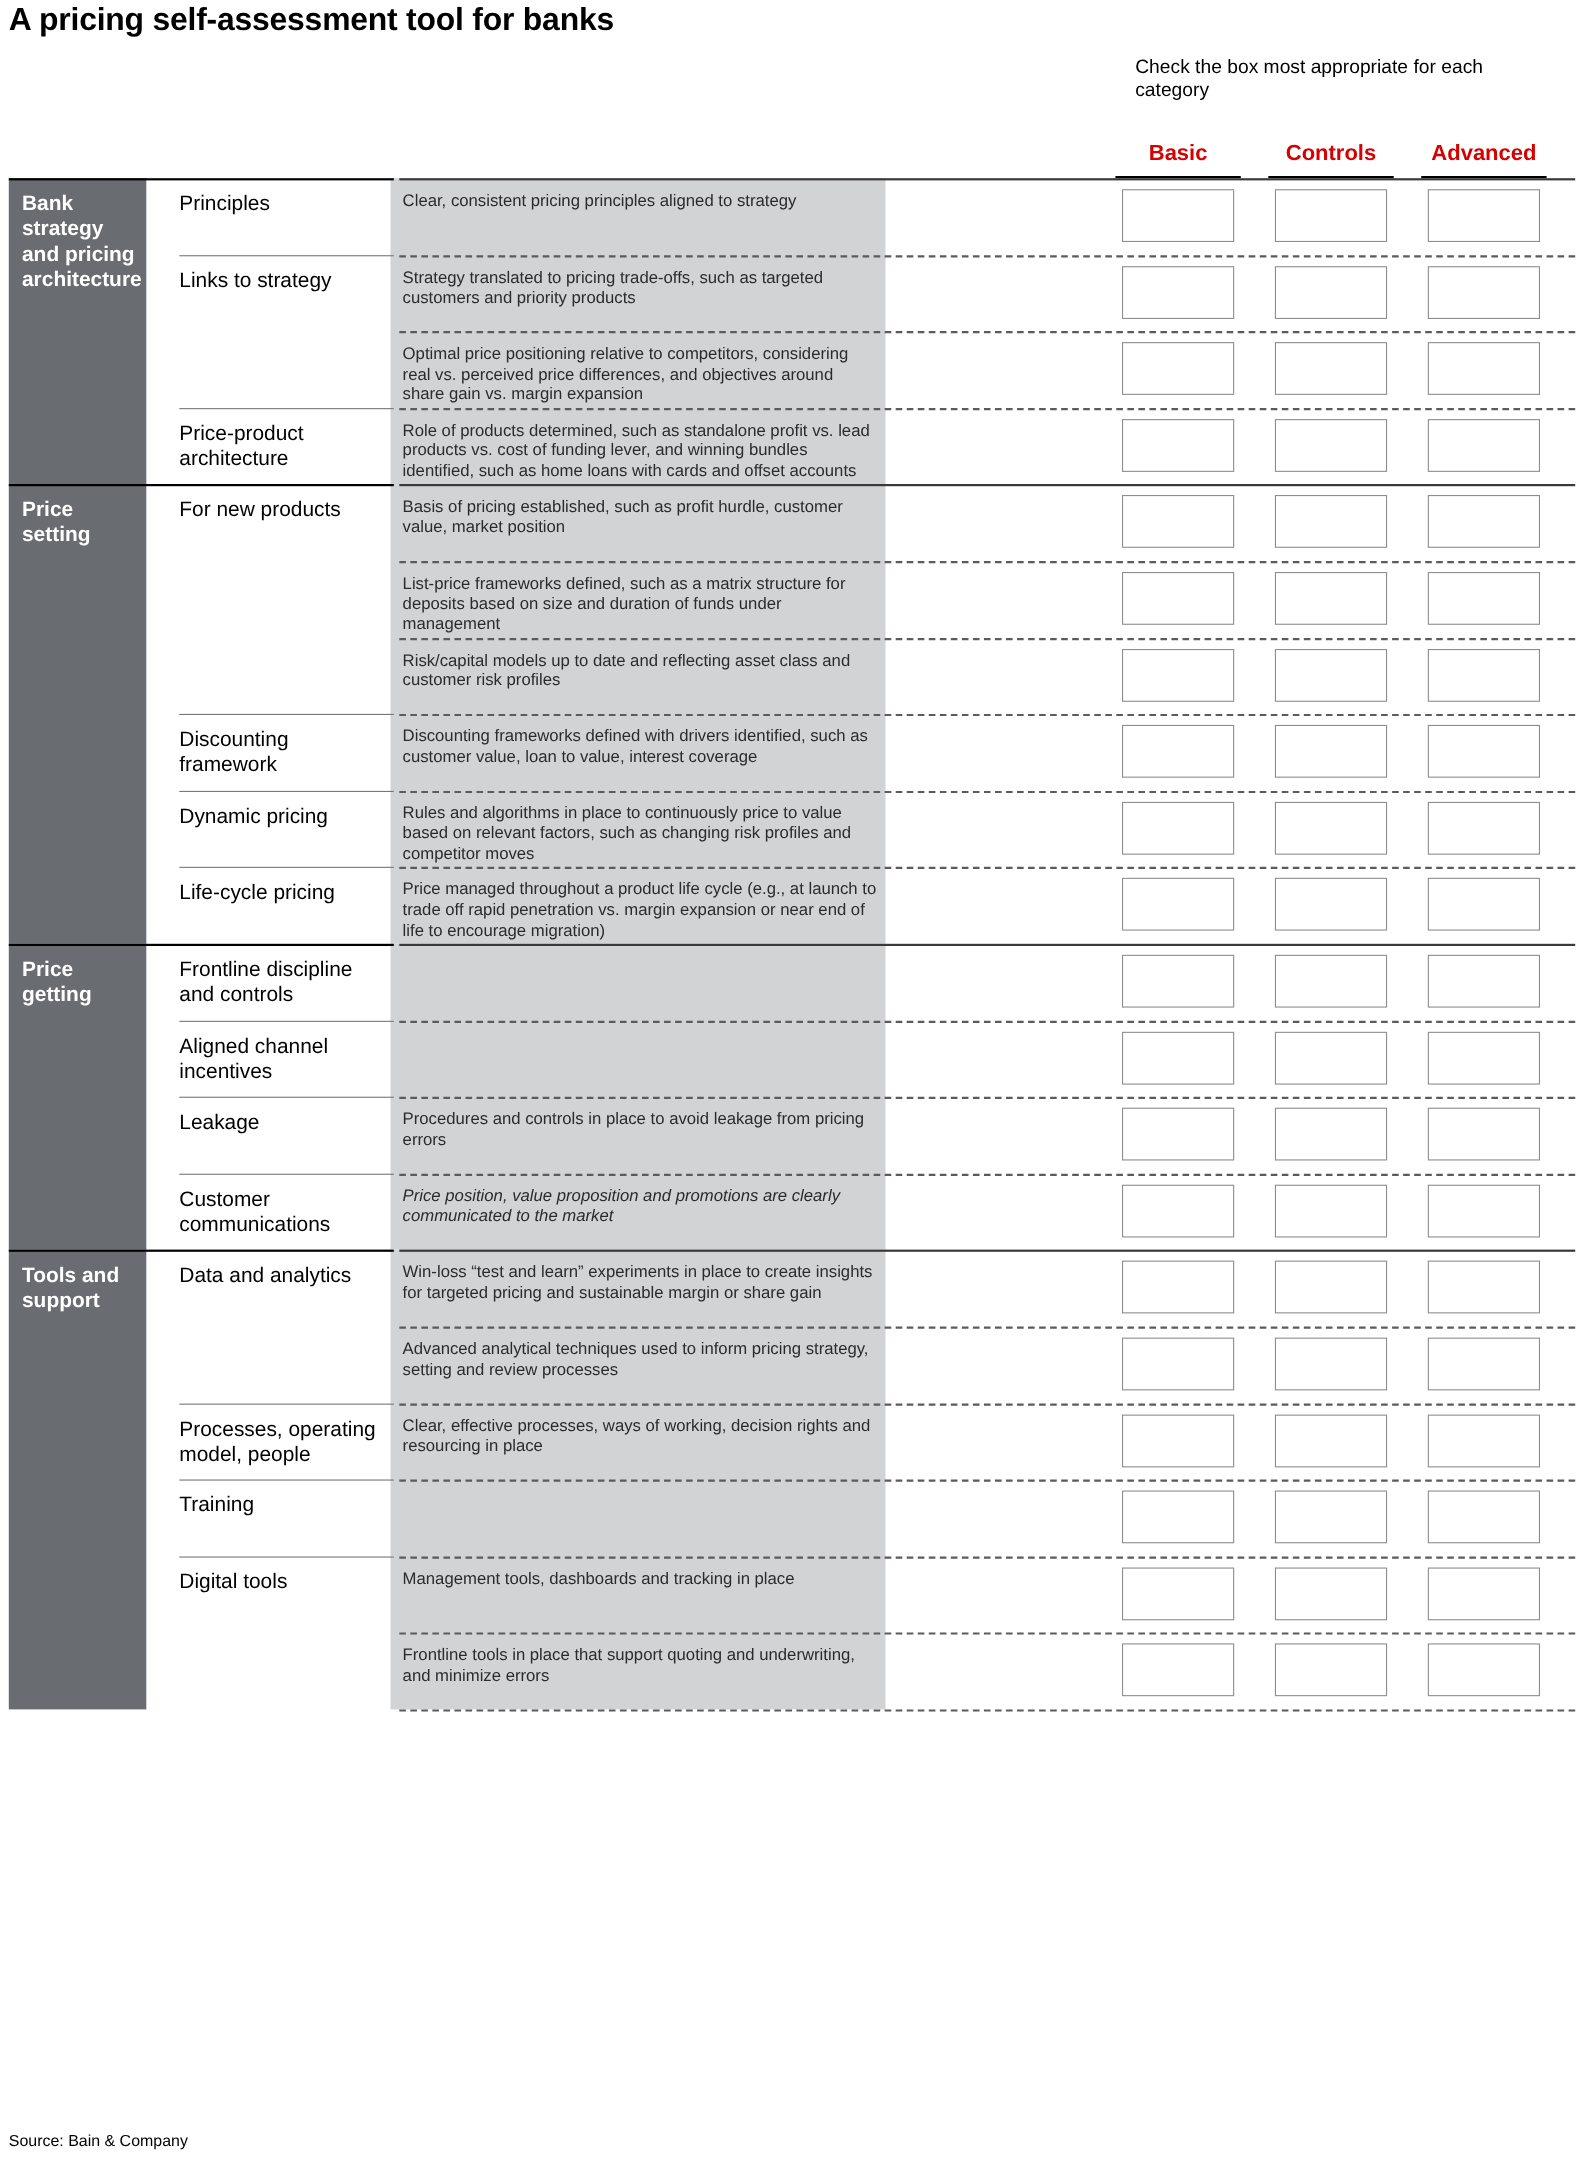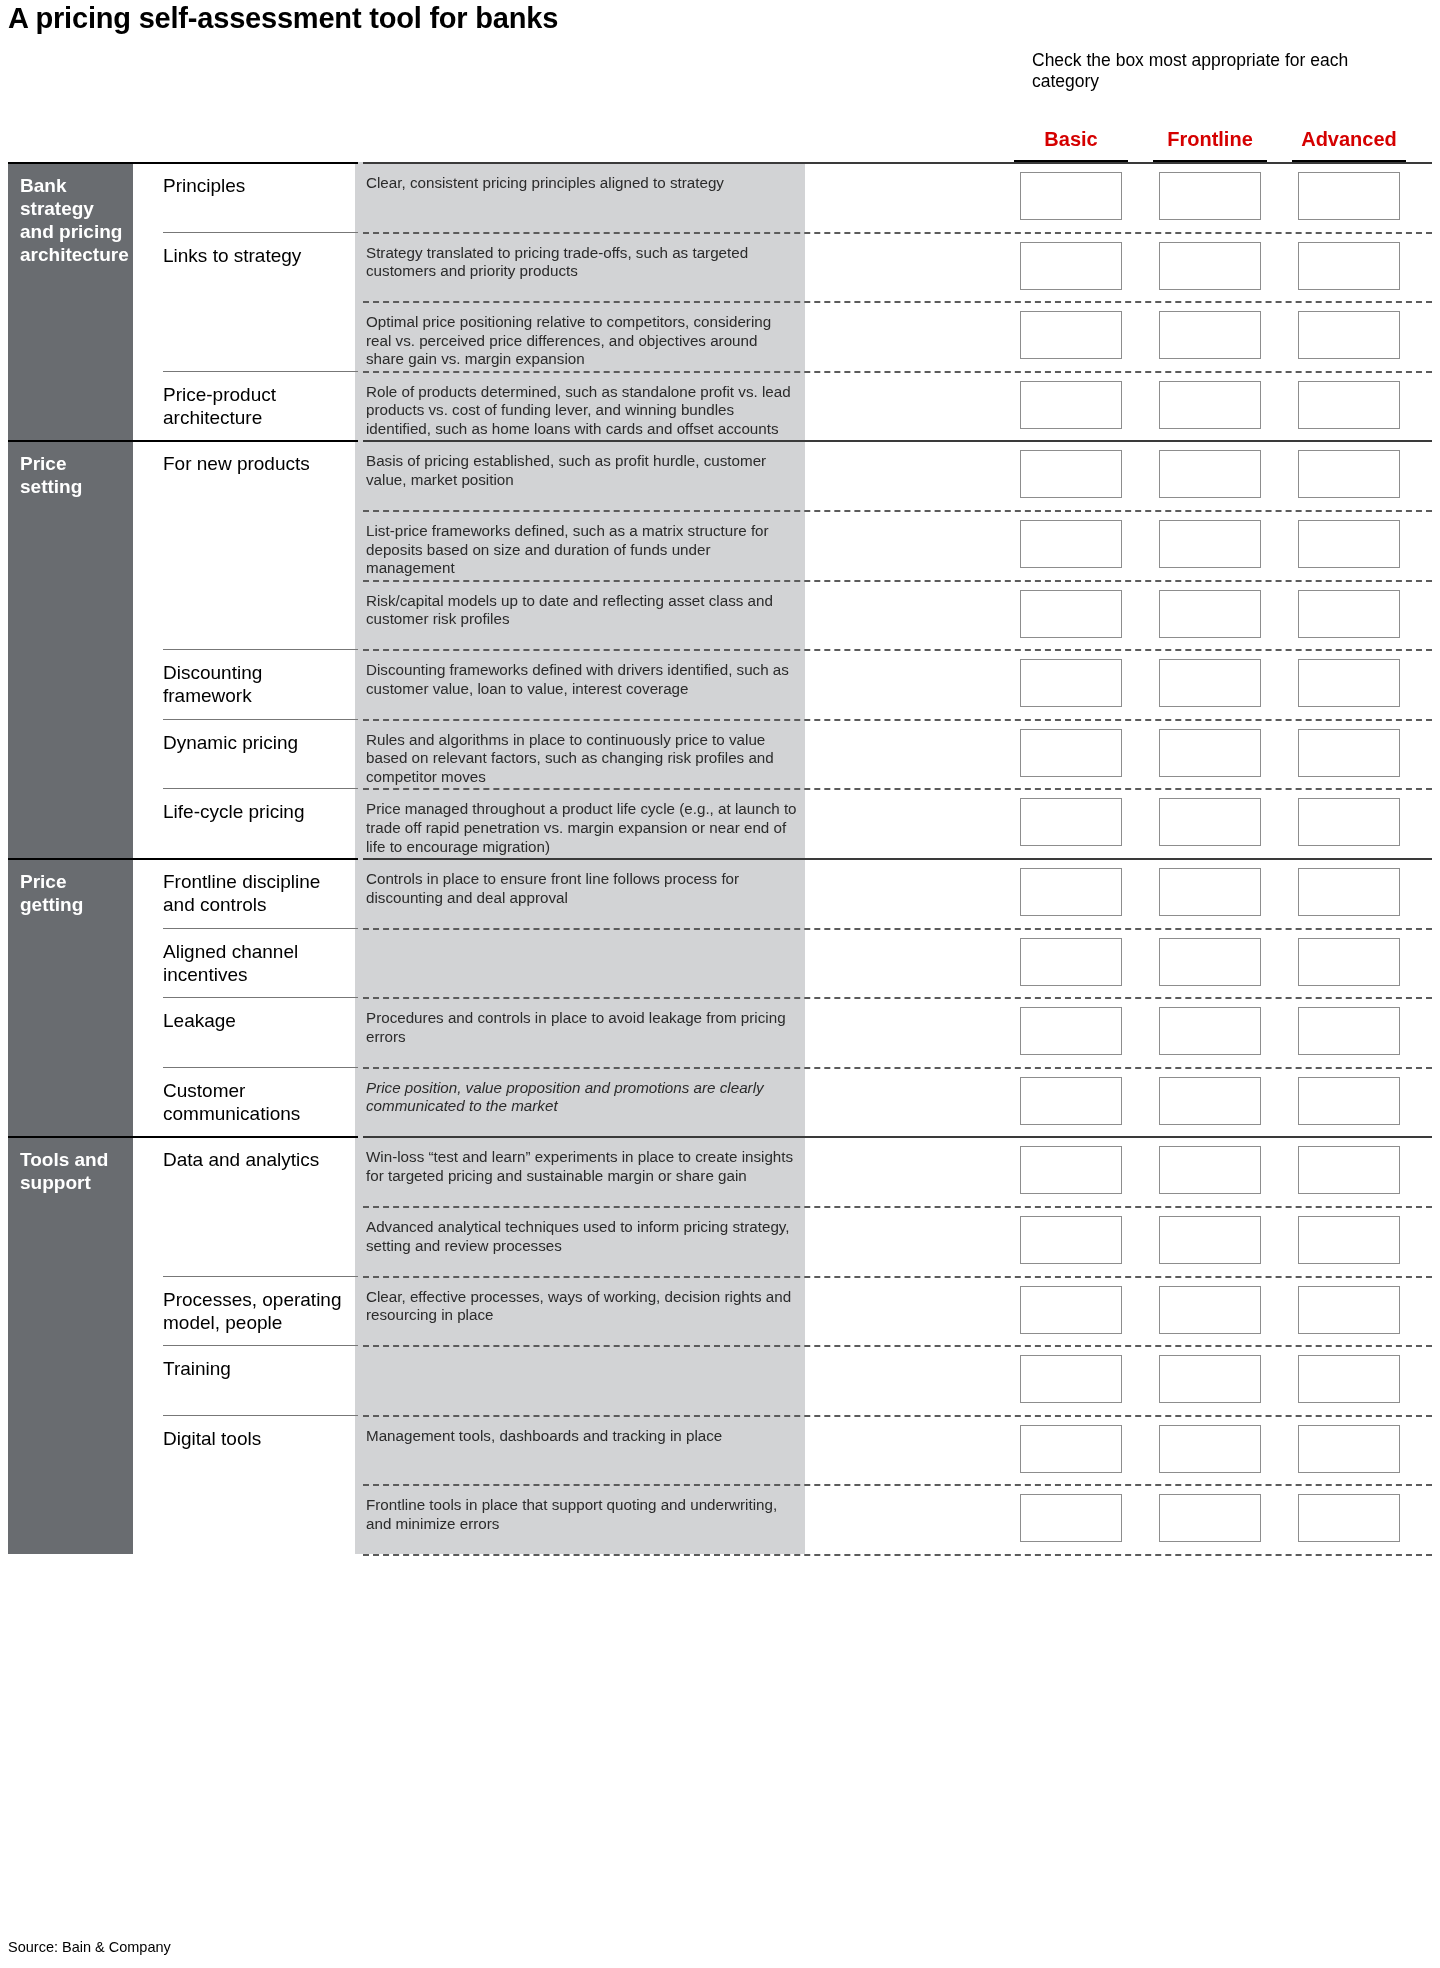--- a/index.html
+++ b/index.html
@@ -151,21 +151,21 @@
 </head>
 <body>
 
 <div id="title">A pricing self-assessment tool for banks</div>
 
 <div id="instruction">Check the box most appropriate for each category</div>
 
 <div id="col-heads">
     <div class="col-head" style="left: 1020px; width: 102px;">Basic</div>
     <div class="col-rule" style="left: 1014px; width: 114px;"></div>
-    <div class="col-head" style="left: 1159px; width: 102px;">Frontline</div>
+    <div class="col-head" style="left: 1159px; width: 102px;">Controls</div>
     <div class="col-rule" style="left: 1153px; width: 114px;"></div>
     <div class="col-head" style="left: 1298px; width: 102px;">Advanced</div>
     <div class="col-rule" style="left: 1292px; width: 114px;"></div>
   </div>
 
 <div id="grid">
     <div class="sec-band" style="top: 0px; height: 278.4px;"></div>
     <div class="sec-label" style="top: 12px;">Bank strategy and pricing architecture</div>
     <div class="desc-band" style="top: 0px; height: 278.4px;"></div>
     <div class="sec-sep" style="top: 0px;"></div>
@@ -234,21 +234,20 @@
     <div class="desc-text" style="top: 638.4px;">Price managed throughout a product life cycle (e.g., at launch to trade off rapid penetration vs. margin expansion or near end of life to encourage migration)</div>
     <div class="cbox" role="checkbox" aria-checked="false" style="left: 1020px; top: 636.4px;"></div>
     <div class="cbox" role="checkbox" aria-checked="false" style="left: 1159px; top: 636.4px;"></div>
     <div class="cbox" role="checkbox" aria-checked="false" style="left: 1298px; top: 636.4px;"></div>
     <div class="sec-band" style="top: 696px; height: 278.4px;"></div>
     <div class="sec-label" style="top: 708px;">Price getting</div>
     <div class="desc-band" style="top: 696px; height: 278.4px;"></div>
     <div class="sec-sep" style="top: 696px;"></div>
     <div class="row-sep-solid" style="top: 696px;"></div>
     <div class="sub-label" style="top: 708px;">Frontline discipline and controls</div>
-    <div class="desc-text" style="top: 708px;">Controls in place to ensure front line follows process for discounting and deal approval</div>
     <div class="cbox" role="checkbox" aria-checked="false" style="left: 1020px; top: 706px;"></div>
     <div class="cbox" role="checkbox" aria-checked="false" style="left: 1159px; top: 706px;"></div>
     <div class="cbox" role="checkbox" aria-checked="false" style="left: 1298px; top: 706px;"></div>
     <div class="sub-sep" style="top: 765.6px;"></div>
     <div class="sub-label" style="top: 777.6px;">Aligned channel incentives</div>
     <div class="row-sep-dashed" style="top: 765.6px;"></div>
     <div class="cbox" role="checkbox" aria-checked="false" style="left: 1020px; top: 775.6px;"></div>
     <div class="cbox" role="checkbox" aria-checked="false" style="left: 1159px; top: 775.6px;"></div>
     <div class="cbox" role="checkbox" aria-checked="false" style="left: 1298px; top: 775.6px;"></div>
     <div class="sub-sep" style="top: 835.2px;"></div>

